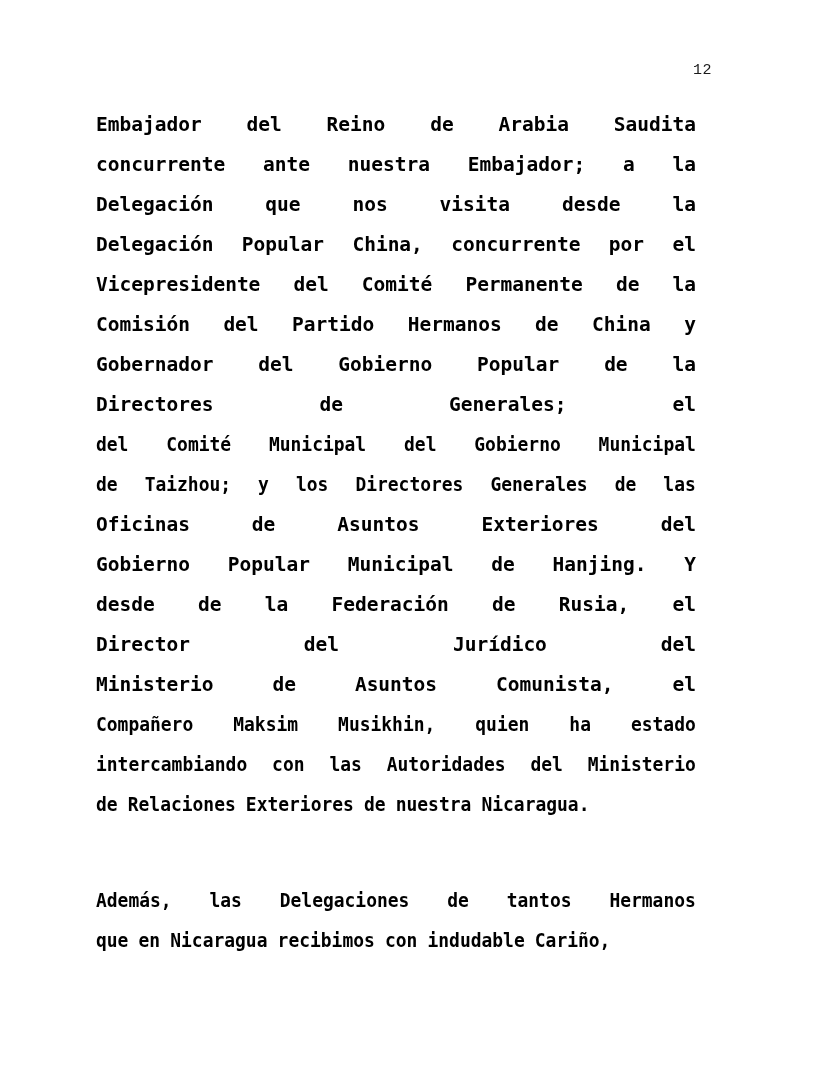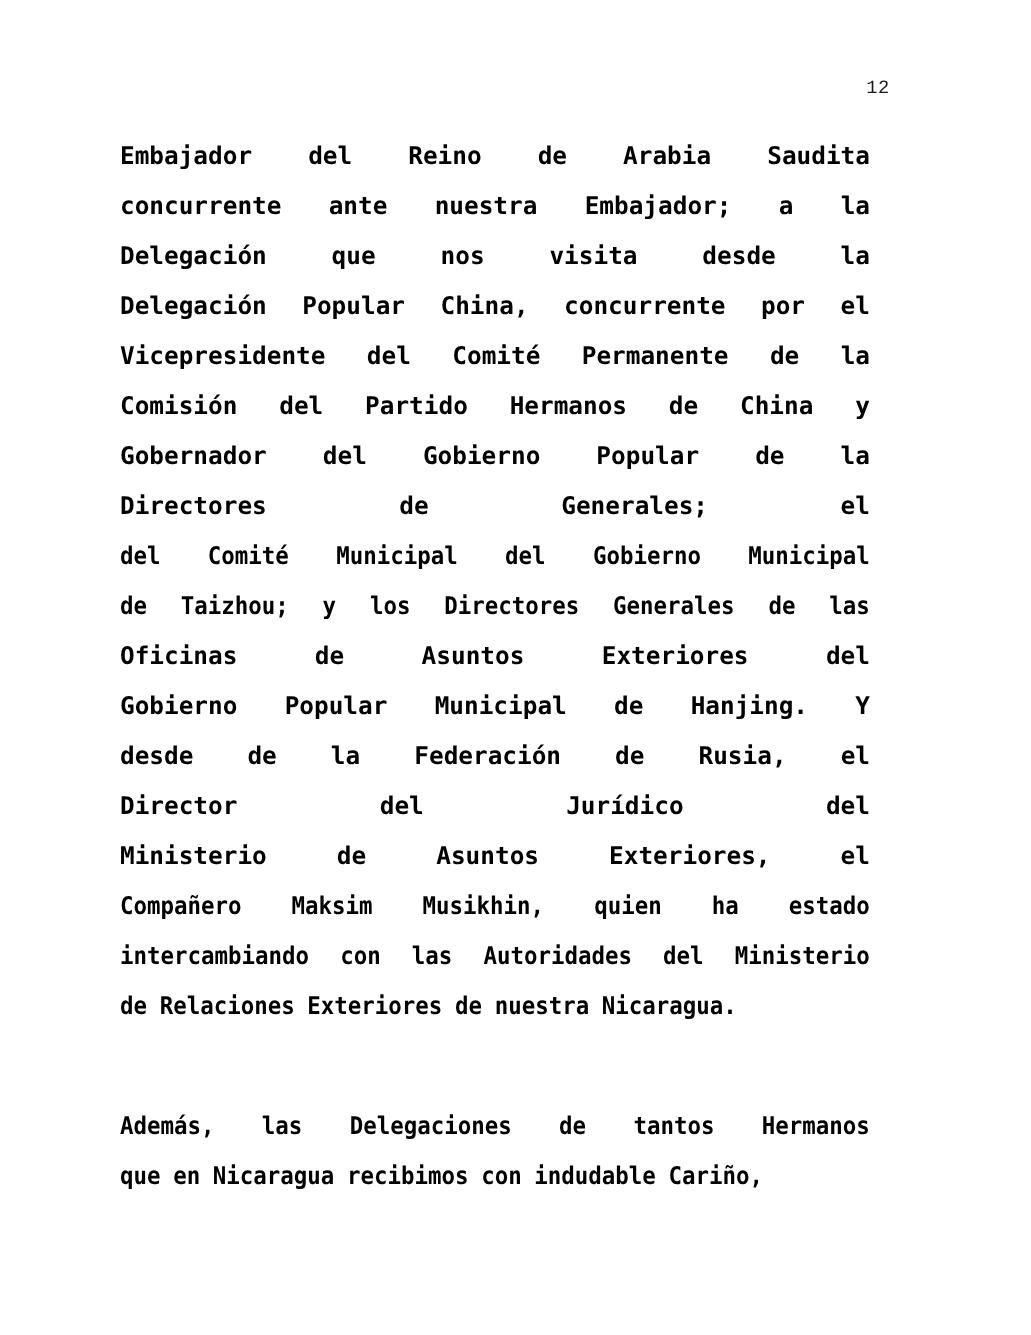--- a/index.html
+++ b/index.html
@@ -93,21 +93,21 @@
         <div class="line just"><span class="w">Vicepresidente</span><span class="w">del</span><span class="w">Comité</span><span class="w">Permanente</span><span class="w">de</span><span class="w">la</span></div>
         <div class="line just"><span class="w">Comisión</span><span class="w">del</span><span class="w">Partido</span><span class="w">Hermanos</span><span class="w">de</span><span class="w">China</span><span class="w">y</span></div>
         <div class="line just"><span class="w">Gobernador</span><span class="w">del</span><span class="w">Gobierno</span><span class="w">Popular</span><span class="w">de</span><span class="w">la</span></div>
         <div class="line just"><span class="w">Directores</span><span class="w">de</span><span class="w">Generales;</span><span class="w">el</span></div>
         <div class="line just cond"><span class="w">del</span><span class="w">Comité</span><span class="w">Municipal</span><span class="w">del</span><span class="w">Gobierno</span><span class="w">Municipal</span></div>
         <div class="line just cond"><span class="w">de</span><span class="w">Taizhou;</span><span class="w">y</span><span class="w">los</span><span class="w">Directores</span><span class="w">Generales</span><span class="w">de</span><span class="w">las</span></div>
         <div class="line just"><span class="w">Oficinas</span><span class="w">de</span><span class="w">Asuntos</span><span class="w">Exteriores</span><span class="w">del</span></div>
         <div class="line just"><span class="w">Gobierno</span><span class="w">Popular</span><span class="w">Municipal</span><span class="w">de</span><span class="w">Hanjing.</span><span class="w">Y</span></div>
         <div class="line just"><span class="w">desde</span><span class="w">de</span><span class="w">la</span><span class="w">Federación</span><span class="w">de</span><span class="w">Rusia,</span><span class="w">el</span></div>
         <div class="line just"><span class="w">Director</span><span class="w">del</span><span class="w">Jurídico</span><span class="w">del</span></div>
-        <div class="line just"><span class="w">Ministerio</span><span class="w">de</span><span class="w">Asuntos</span><span class="w">Exteriores,</span><span class="w">el</span></div>
+        <div class="line just"><span class="w">Ministerio</span><span class="w">de</span><span class="w">Asuntos</span><span class="w">Comunista,</span><span class="w">el</span></div>
         <div class="line just cond"><span class="w">Compañero</span><span class="w">Maksim</span><span class="w">Musikhin,</span><span class="w">quien</span><span class="w">ha</span><span class="w">estado</span></div>
         <div class="line just cond"><span class="w">intercambiando</span><span class="w">con</span><span class="w">las</span><span class="w">Autoridades</span><span class="w">del</span><span class="w">Ministerio</span></div>
         <div class="line last cond"><span class="w">de</span><span class="w">Relaciones</span><span class="w">Exteriores</span><span class="w">de</span><span class="w">nuestra</span><span class="w">Nicaragua.</span></div>
       </div>
       <div class="para">
         <div class="line just cond"><span class="w">Además,</span><span class="w">las</span><span class="w">Delegaciones</span><span class="w">de</span><span class="w">tantos</span><span class="w">Hermanos</span></div>
         <div class="line last cond"><span class="w">que</span><span class="w">en</span><span class="w">Nicaragua</span><span class="w">recibimos</span><span class="w">con</span><span class="w">indudable</span><span class="w">Cariño,</span></div>
       </div>
     </div>
 

